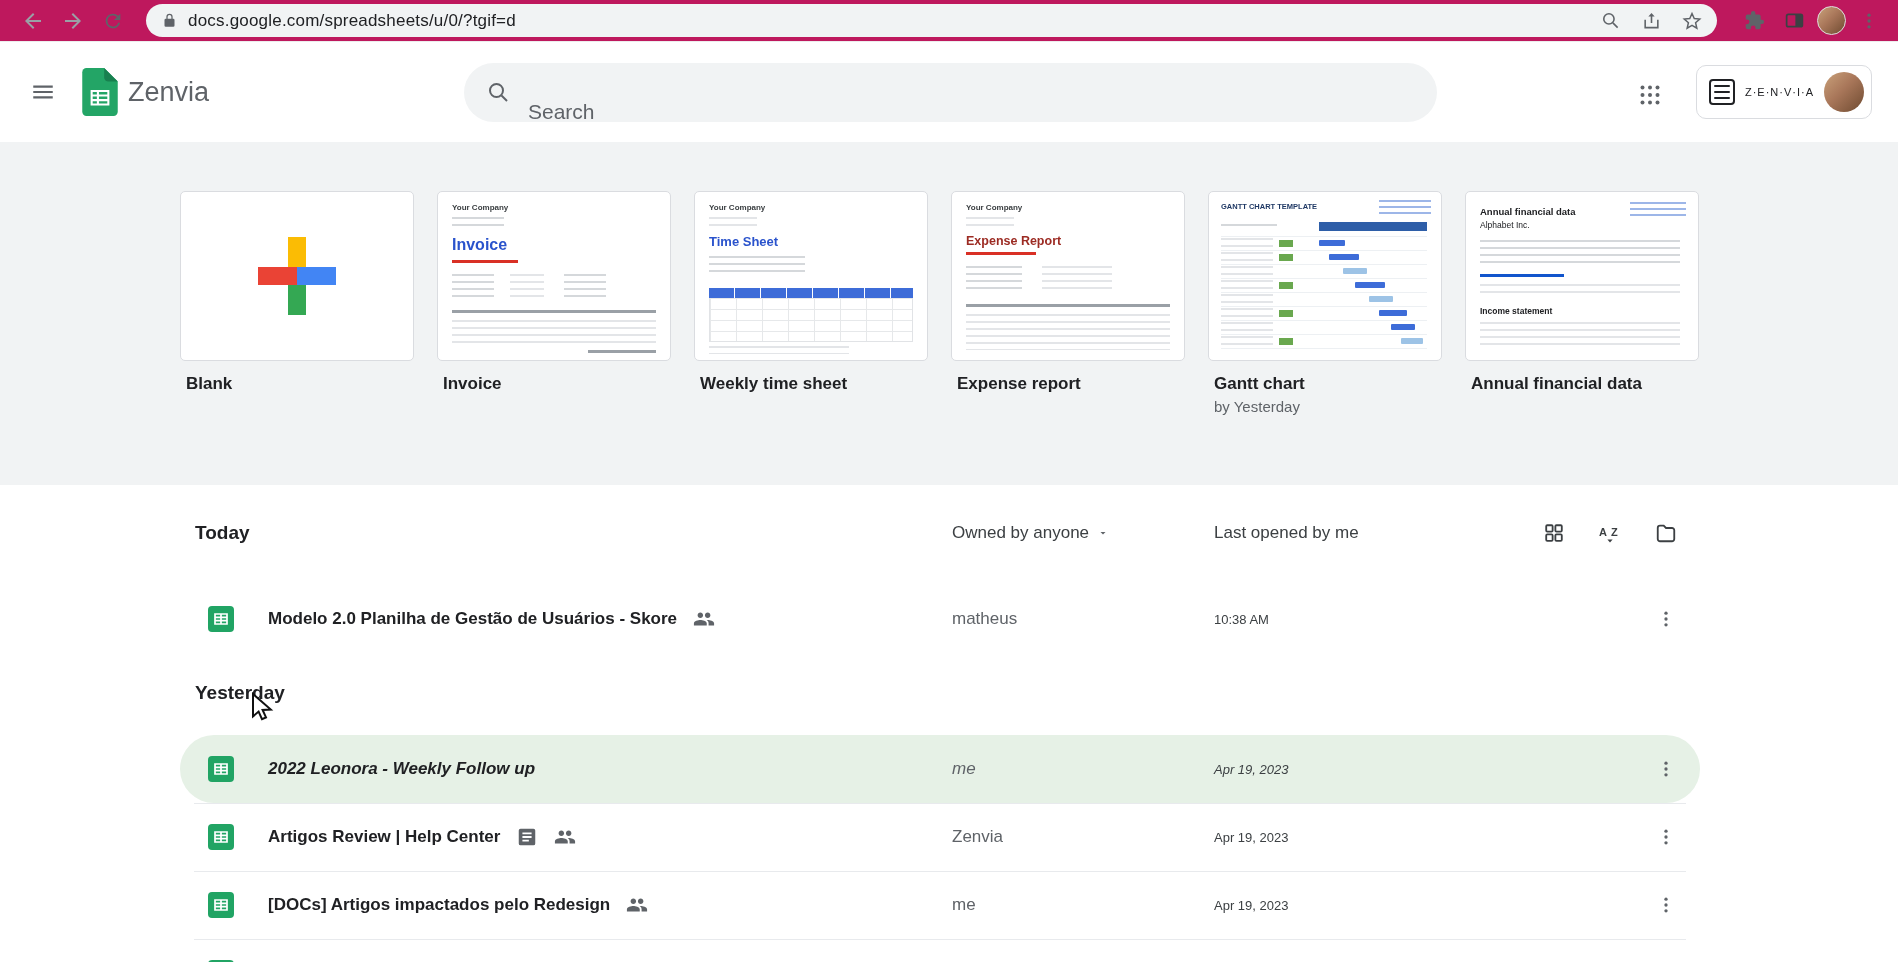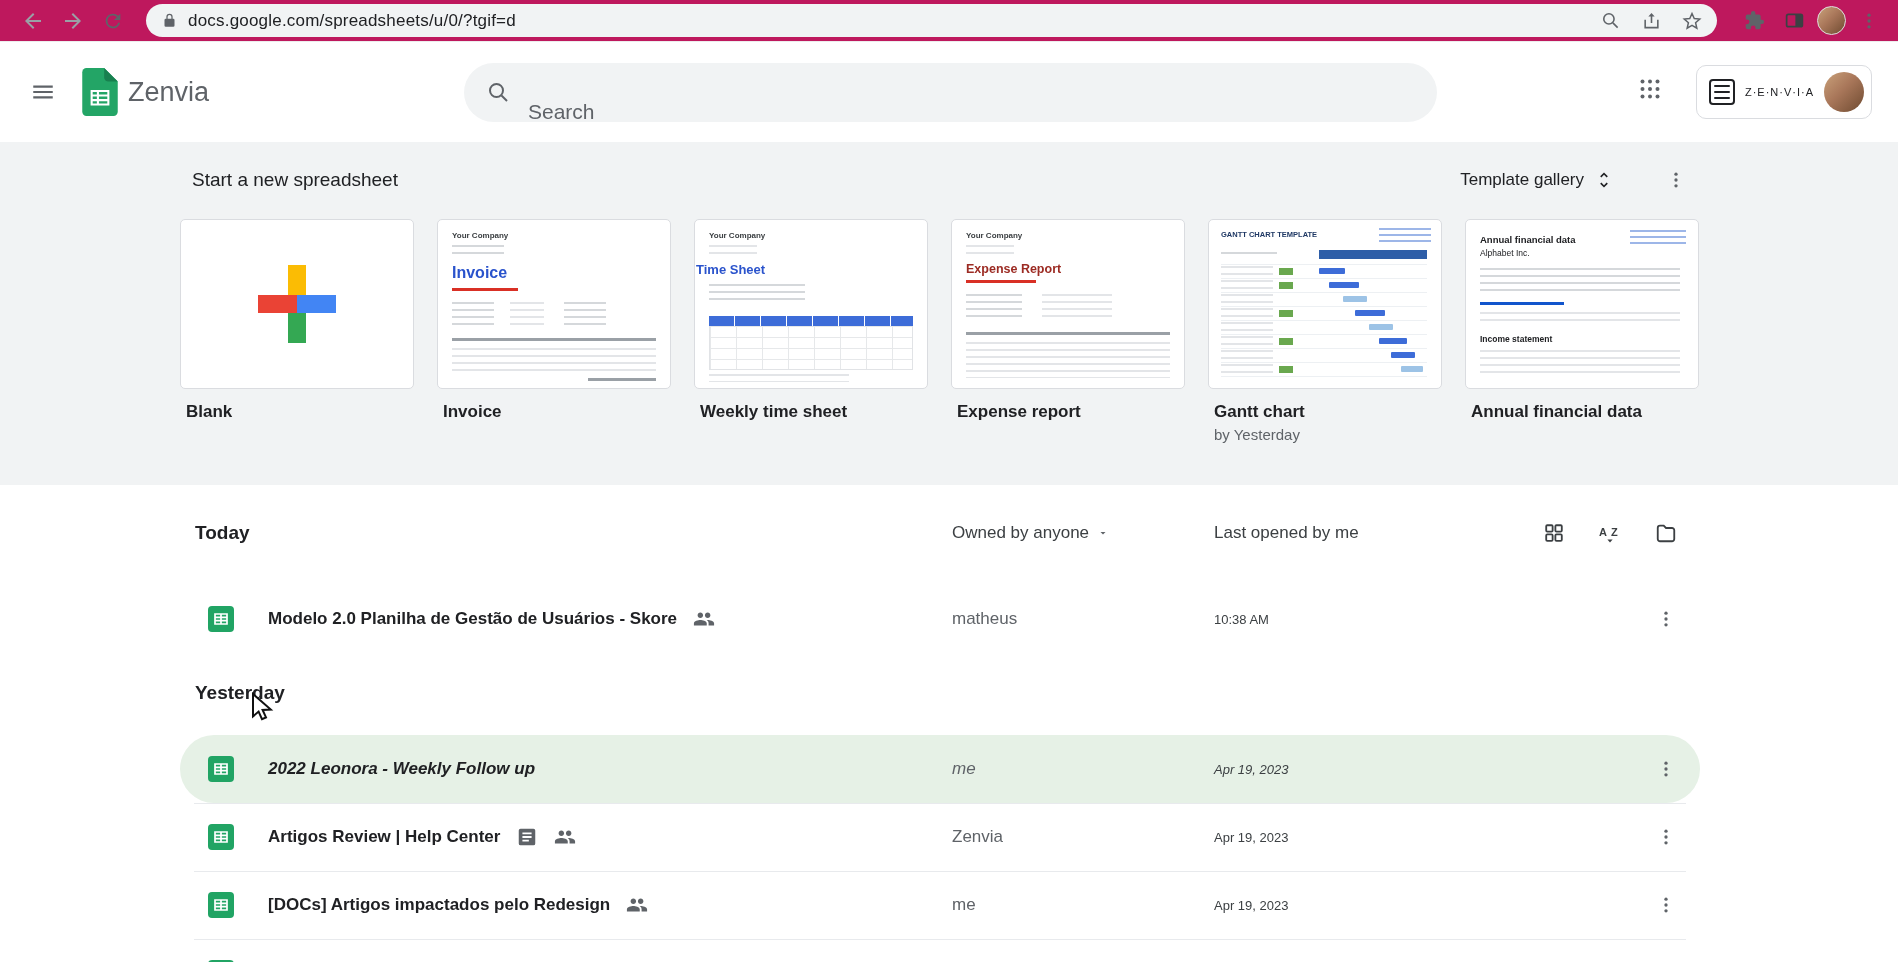--- a/index.html
+++ b/index.html
@@ -18,21 +18,21 @@
 
   
   .appbar { height: 100px; display: flex; align-items: center; padding: 0 26px 0 14px; background: #fff; }
   .appbar-left { display: flex; align-items: center; width: 450px; flex: none; }
   .menu-btn { width: 58px; height: 58px; border-radius: 50%; display: flex; align-items: center; justify-content: center; color: #5f6368; }
   .sheets-logo { margin: 0 10px 0 10px; }
   .app-title { font-size: 27px; color: #5f6368; }
   .searchbar { width: 973px; height: 59px; flex: none; background: #f1f3f4; border-radius: 30px; display: flex; align-items: center; gap: 18px; padding: 0 16px 0 22px; color: #5f6368; }
   .searchbar input { flex: 1; border: none; outline: none; background: transparent; font-size: 21px; font-family: inherit; color: #202124; margin-top: 39px; }
   .searchbar input::placeholder { color: #5f6368; opacity: 1; }
-  .appbar-right { margin-left: auto; display: flex; align-items: flex-start; gap: 22px; }
+  .appbar-right { margin-left: auto; display: flex; align-items: flex-end; gap: 22px; }
   .apps-btn { width: 48px; height: 48px; border-radius: 50%; display: flex; align-items: center; justify-content: center; color: #5f6368; }
   .account-box { border: 1px solid #dadce0; border-radius: 10px; height: 54px; display: flex; align-items: center; gap: 10px; padding: 0 7px 0 12px; }
   .zmark { width: 26px; height: 26px; border: 2px solid #202124; border-radius: 4px; padding: 4px 3px; display: flex; flex-direction: column; justify-content: space-between; flex: none; }
   .zmark i { display: block; height: 2px; background: #202124; border-radius: 1px; }
   .zbrand { font-size: 11px; letter-spacing: 1px; color: #202124; white-space: nowrap; }
   .account-avatar { width: 40px; height: 40px; border-radius: 50%; background: linear-gradient(135deg,#caa27b 0%,#a9775a 45%,#6e4a30 100%); flex: none; }
 
   
   .templates { background: #f1f3f4; height: 343px; padding-top: 24px; }
   .templates-head { display: flex; align-items: center; height: 28px; margin: 0 200px 0 192px; }
@@ -208,40 +208,20 @@
           <i></i>
           <i></i>
         </span>
       <span class="zbrand">Z·E·N·V·I·A</span>
       <span class="account-avatar"></span>
     </div>
   </div>
 </div>
 
 <div class="templates">
-  <div class="templates-head">
-    <span class="tpl-title">Start a new spreadsheet</span>
-    <div class="tpl-right">
-      <div class="tpl-gallery">
-        <span>Template gallery</span>
-        <span>
-          <svg width="20" height="20" viewBox="0 0 24 24" fill="#202124">
-              <path d="M12 5.8 15.2 9l1.4-1.4L12 3 7.4 7.6 8.8 9 12 5.8zm0 12.4L8.8 15l-1.4 1.4L12 21l4.6-4.6-1.4-1.4-3.2 3.2z"></path>
-            </svg>
-        </span>
-      </div>
-      <span class="kebab-btn">
-        <svg width="20" height="20" viewBox="0 0 24 24" fill="currentColor">
-            <circle cx="12" cy="5" r="2"></circle>
-            <circle cx="12" cy="12" r="2"></circle>
-            <circle cx="12" cy="19" r="2"></circle>
-          </svg>
-      </span>
-    </div>
-  </div>
 
   <div class="cards">
 
     <div class="card">
       <div class="thumb">
         <span class="plus-v"></span>
         <span class="plus-h"></span>
       </div>
       <div class="card-label">Blank</div>
     </div>
@@ -259,21 +239,21 @@
         <i class="abs rl-lt" style="top:128px;left:14px;width:204px;height:24px"></i>
         <i class="abs" style="top:158px;left:150px;width:68px;height:3px;background:#9aa0a6"></i>
       </div>
       <div class="card-label">Invoice</div>
     </div>
 
     <div class="card">
       <div class="thumb">
         <span class="abs tiny" style="top:12px;left:14px">Your Company</span>
         <i class="abs rl-lt" style="top:25px;left:14px;width:48px;height:12px"></i>
-        <span class="abs" style="top:42px;left:1px;font-size:13px;font-weight:bold;color:#2a53cc">Time Sheet</span>
+        <span class="abs" style="top:42px;left:14px;font-size:13px;font-weight:bold;color:#2a53cc">Time Sheet</span>
         <i class="abs rl" style="top:64px;left:14px;width:96px;height:20px"></i>
         <div class="ts-table">
           <div class="ts-head"></div>
           <div class="ts-body"></div>
         </div>
         <i class="abs rl-lt" style="top:154px;left:14px;width:140px;height:8px"></i>
       </div>
       <div class="card-label">Weekly time sheet</div>
     </div>
 

